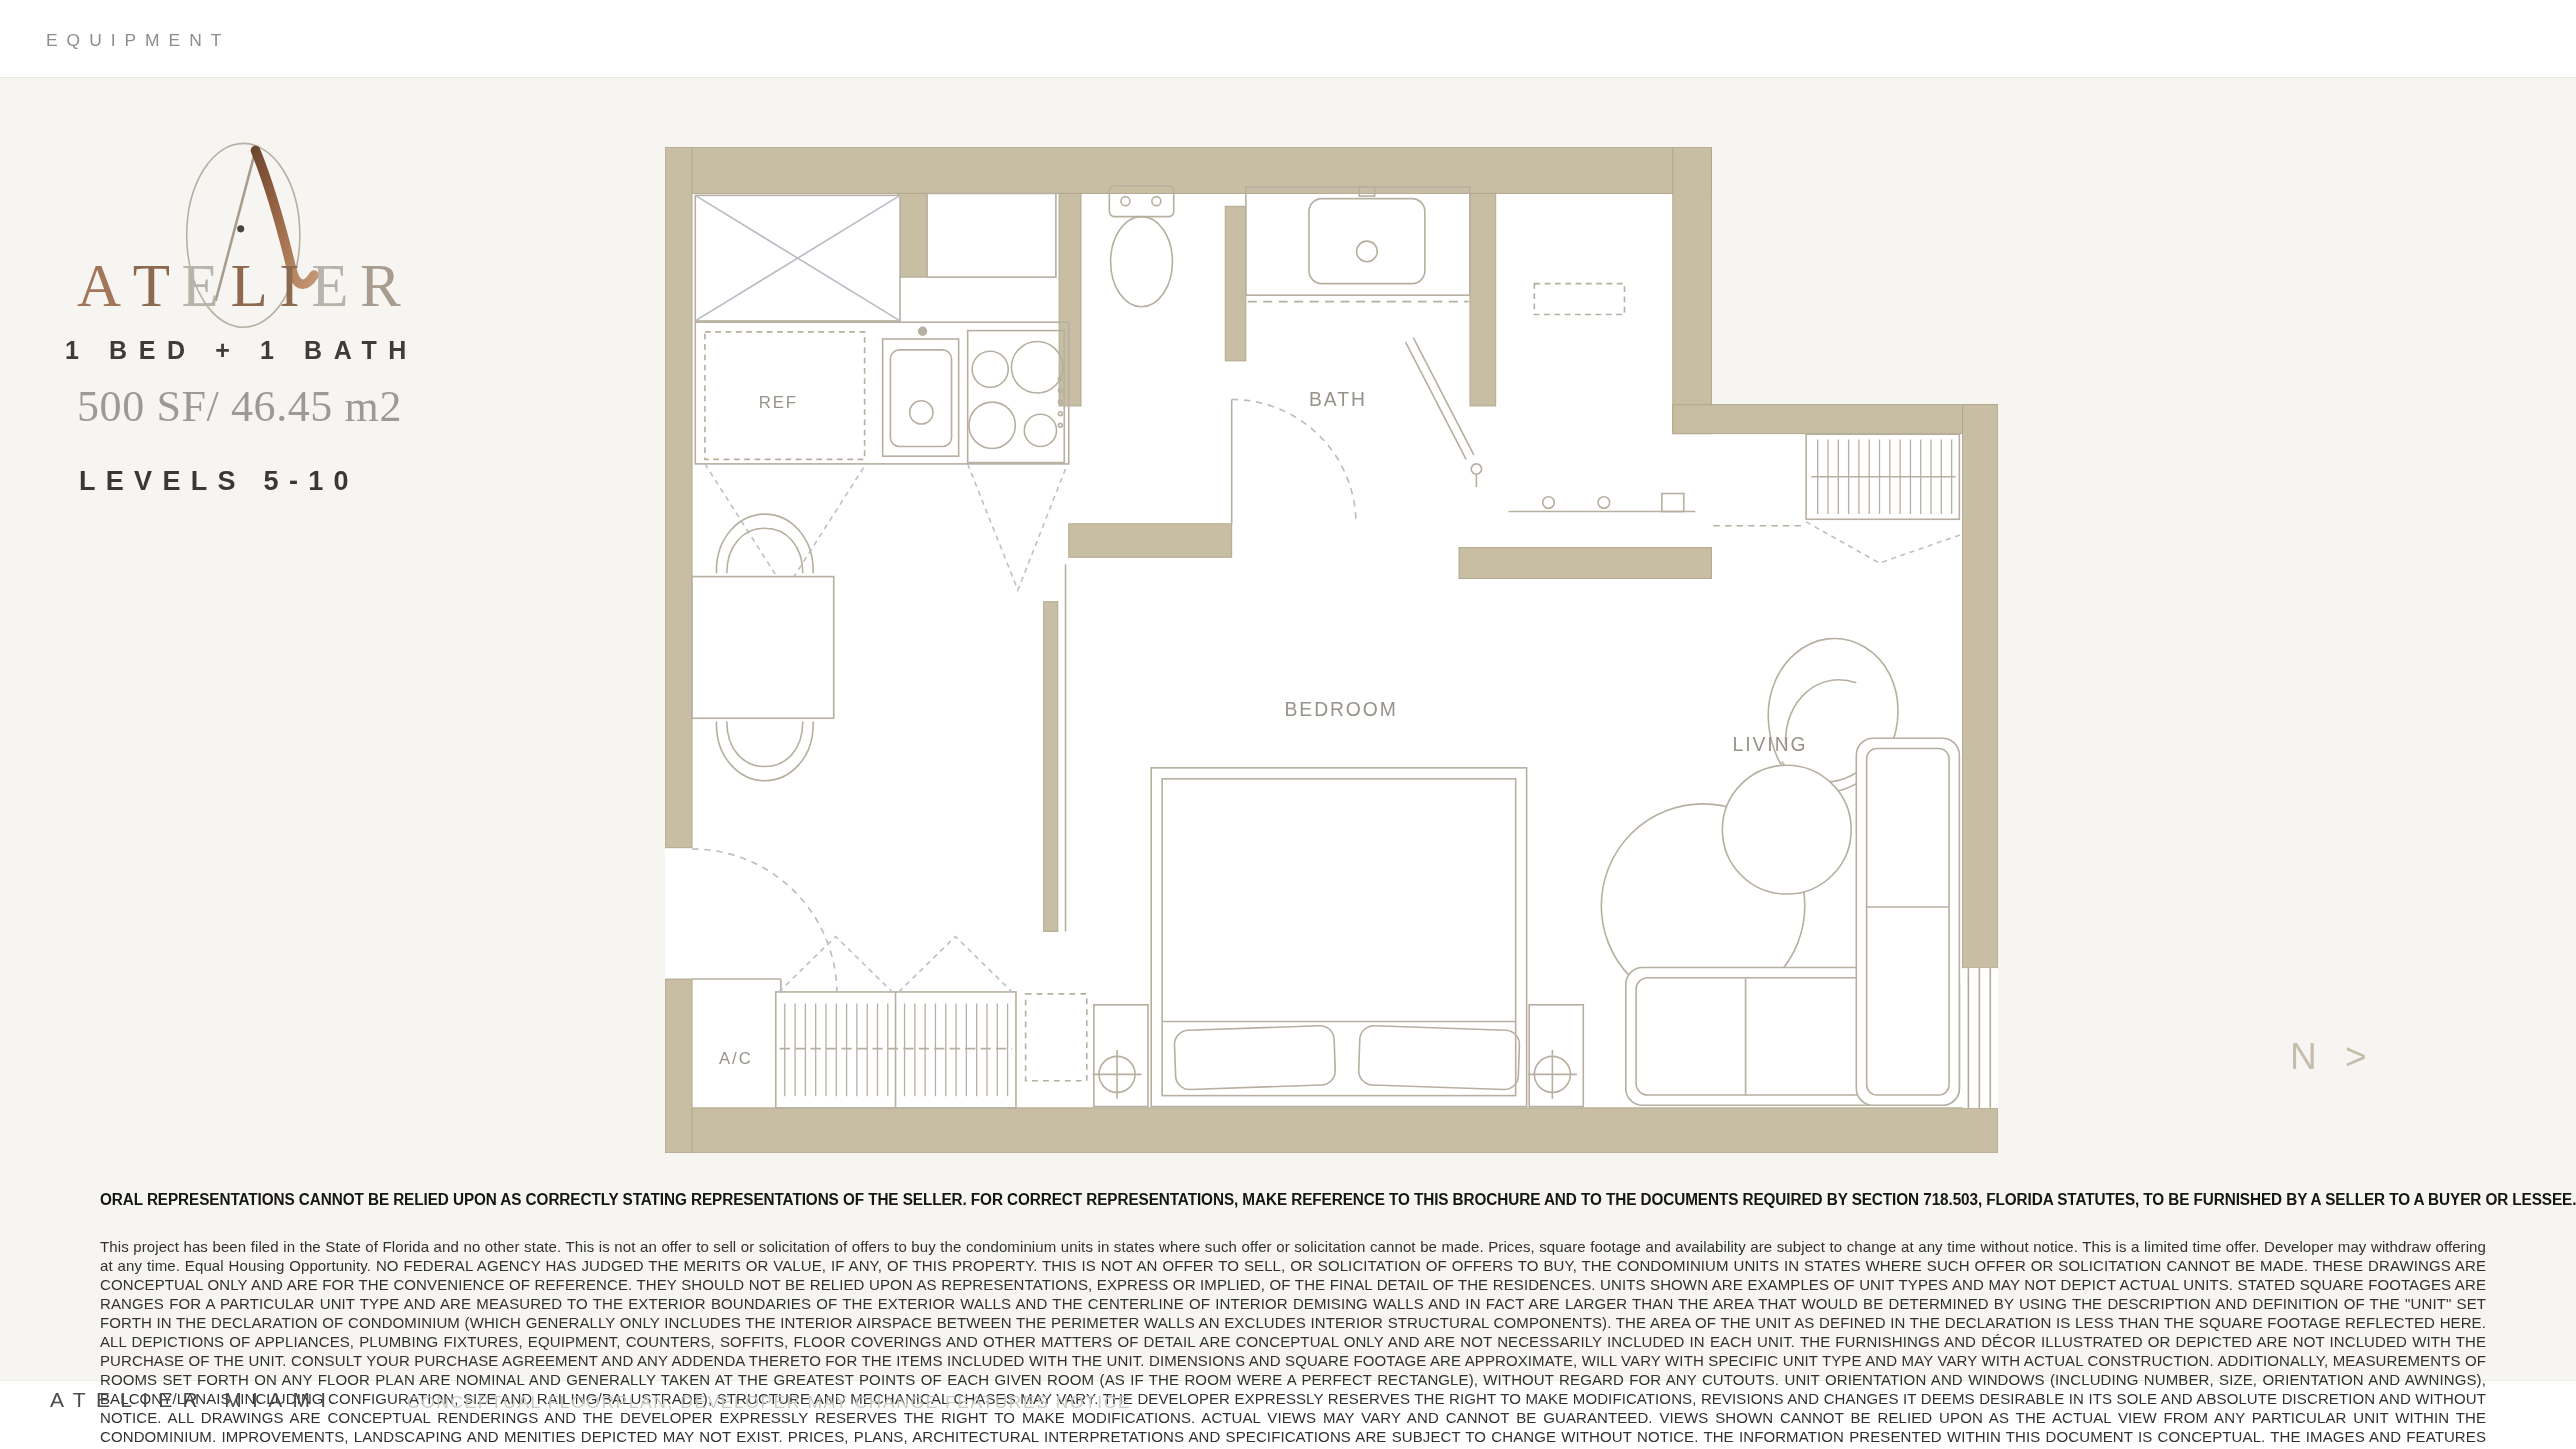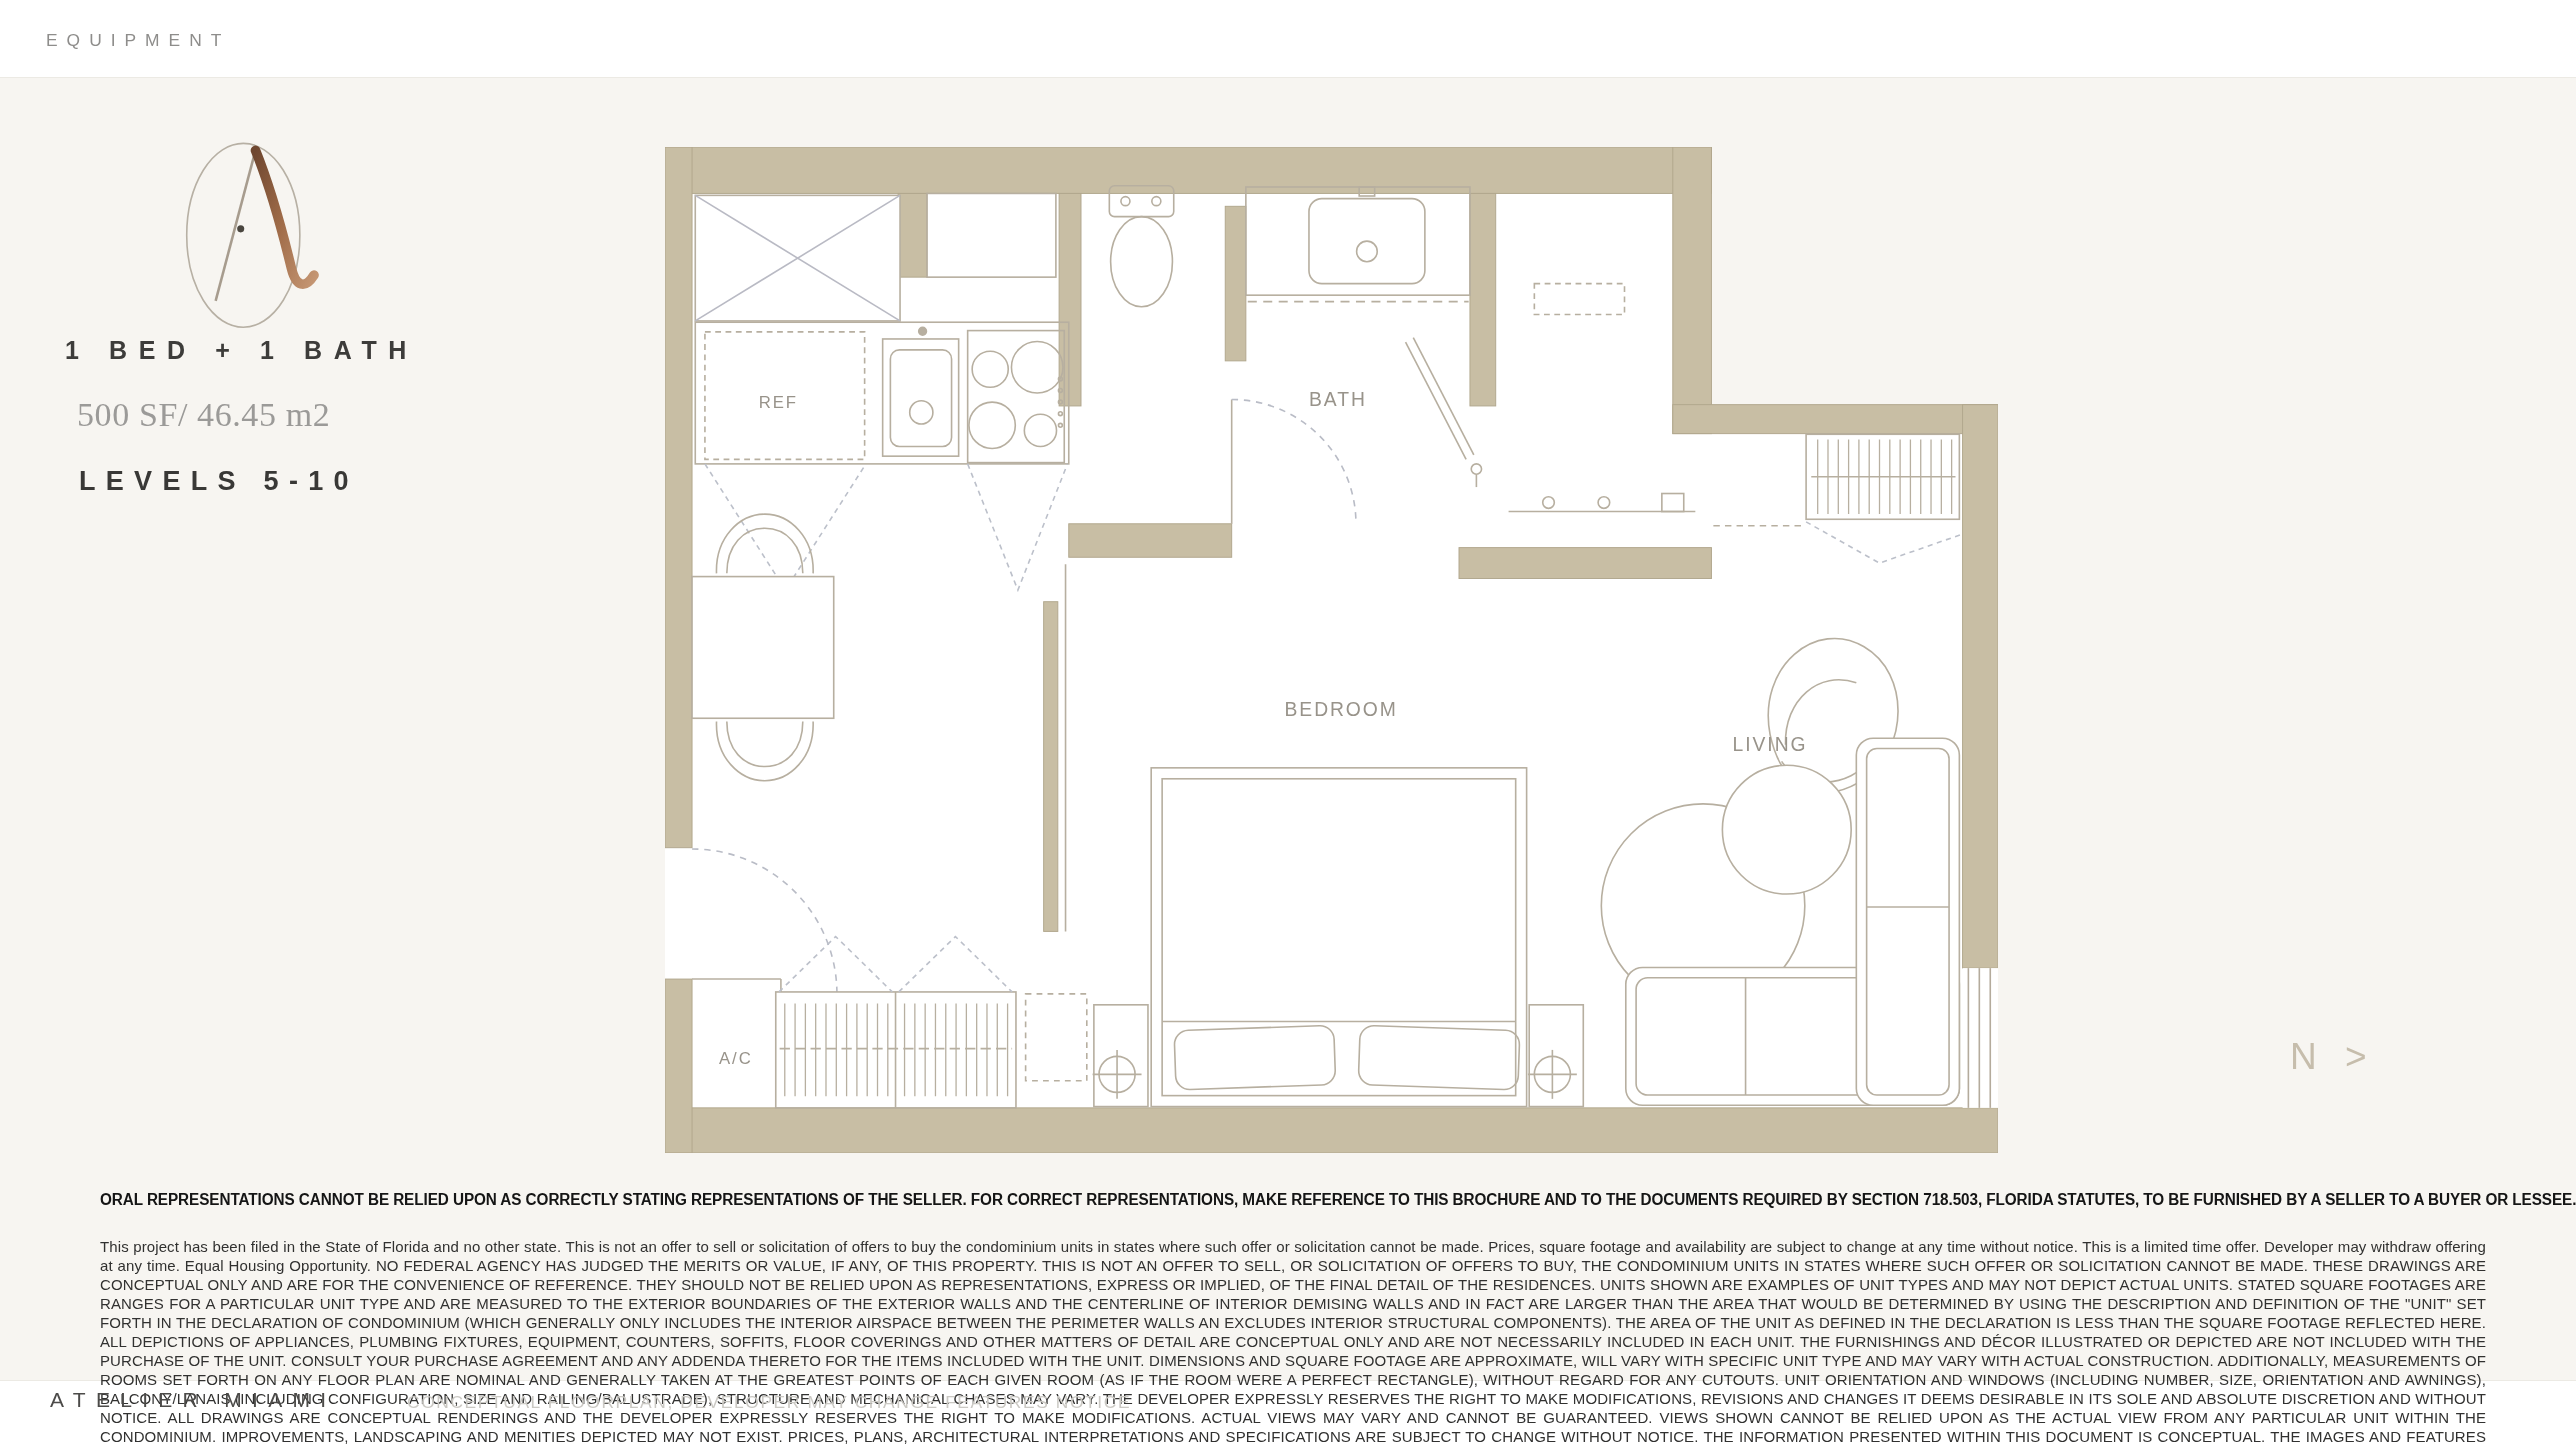--- a/index.html
+++ b/index.html
@@ -9,21 +9,21 @@
   .band{position:absolute;left:0;width:2576px;background:#f7f5f1;}
   #content-band{top:77px;height:1302px;border-top:0.6px solid #eceae4;border-bottom:0.6px solid #eceae4;}
   
   #residences{position:absolute;left:46px;top:30px;font-size:17.4px;letter-spacing:9px;color:#8e8d8b;}
   
   #logo-svg{position:absolute;left:161px;top:132px;}
   #wordmark{position:absolute;left:77px;top:251px;font-family:"Liberation Serif",serif;
             font-size:61px;font-weight:400;letter-spacing:0;}
   #wordmark span{letter-spacing:0;margin-right:11.6px;}
   #unit-type{position:absolute;left:65px;top:336px;font-size:25px;font-weight:600;letter-spacing:11.6px;color:#3d3c3a;}
-  #unit-area{position:absolute;left:77px;top:396px;font-family:"Liberation Serif",serif;font-size:34px;color:#9b9a98;letter-spacing:0.6px;}
+  #unit-area{position:absolute;left:77px;top:381px;font-family:"Liberation Serif",serif;font-size:44px;color:#9b9a98;letter-spacing:0.6px;}
   #unit-levels{position:absolute;left:79px;top:466px;font-size:27px;font-weight:600;letter-spacing:10.3px;color:#393836;}
   
   #plan{position:absolute;left:665px;top:147px;width:1333px;height:1006px;}
   
   #north{position:absolute;left:2290px;top:1036px;font-size:37px;color:#c6bdac;letter-spacing:9px;}
   
   #legal-heading-wrap{position:absolute;left:100px;top:1189px;width:2705px;transform:scaleX(.88);transform-origin:left center;}
   #legal-heading{font-size:17.4px;font-weight:700;color:#151515;letter-spacing:-0.1px;white-space:nowrap;}
   #legal-body{position:absolute;left:100px;top:1222px;width:2386px;font-size:15px;line-height:19px;
               text-align:justify;color:#313130;letter-spacing:0.1px;}
@@ -47,20 +47,21 @@
           <stop offset="0.5" stop-color="#a06c49"></stop>
           <stop offset="1" stop-color="#c59673"></stop>
       </linearGradient>
     </defs>
     <ellipse cx="128" cy="160" rx="88" ry="143" fill="none" stroke="#b7b0a4" stroke-width="2.5"></ellipse>
     <line x1="85" y1="262" x2="147" y2="28" stroke="#a79c8e" stroke-width="4"></line>
     <path d="M147 28 C168 80 188 150 203 212 C210 240 224 244 238 222" fill="none" stroke="url(#bronze)" stroke-width="15" stroke-linecap="round"></path>
     <circle cx="124" cy="150" r="5.5" fill="#4a463f"></circle>
   </svg>
 
+  <div id="wordmark"><span style="color: rgb(161, 118, 90);">A</span><span style="color: rgb(141, 105, 80);">T</span><span style="color: rgb(184, 179, 171);">E</span><span style="color: rgb(141, 105, 80);">L</span><span style="color: rgb(141, 105, 80);">I</span><span style="color: rgb(184, 179, 171);">E</span><span style="color: rgb(168, 156, 142);">R</span></div>
   <div id="unit-type">1 BED + 1 BATH</div>
   <div id="unit-area">500 SF/ 46.45 m2</div>
   <div id="unit-levels">LEVELS 5-10</div>
 
   <svg id="plan" viewBox="0 0 2070 1562">
 
     <polygon points="0,0 1625,0 1625,400 2070,400 2070,1562 0,1562" fill="#ffffff"></polygon>
 
     <g fill="#c8bea4" stroke="#b1a78d" stroke-width="1.5">
       <rect x="0" y="0" width="1625" height="72"></rect>

